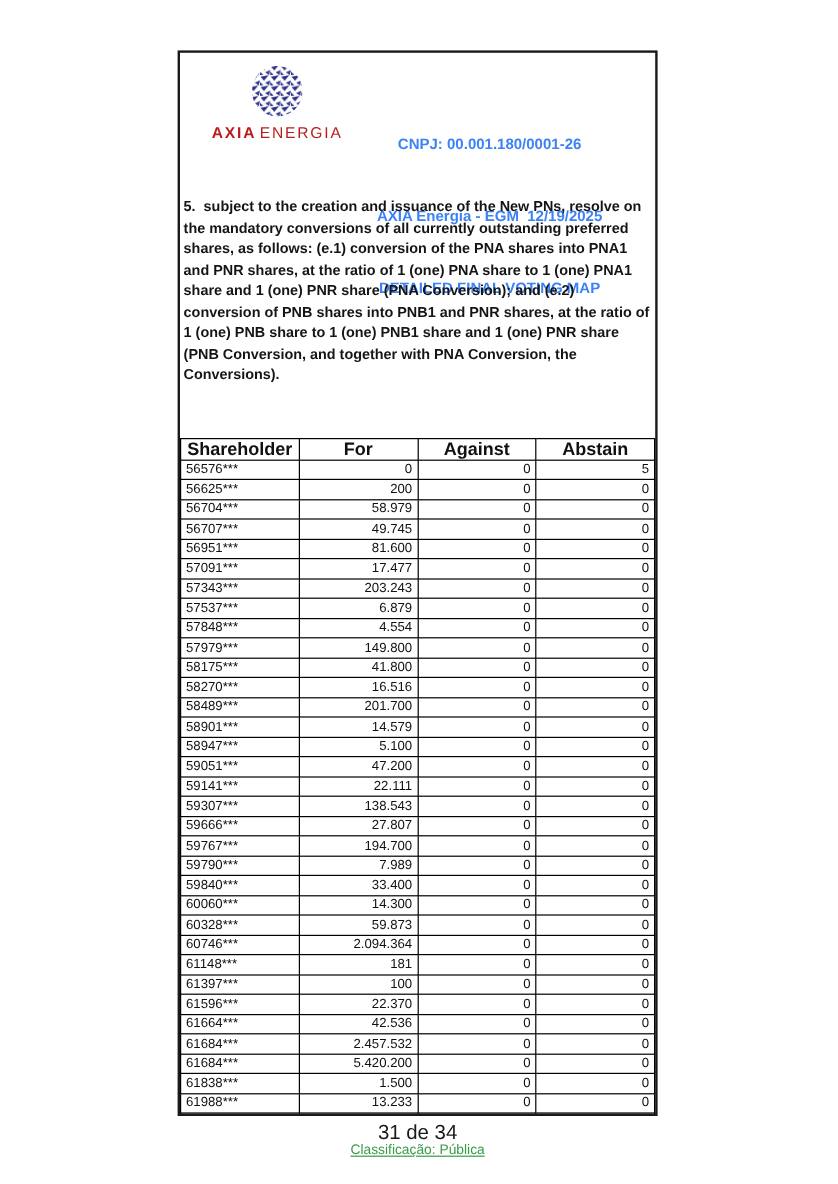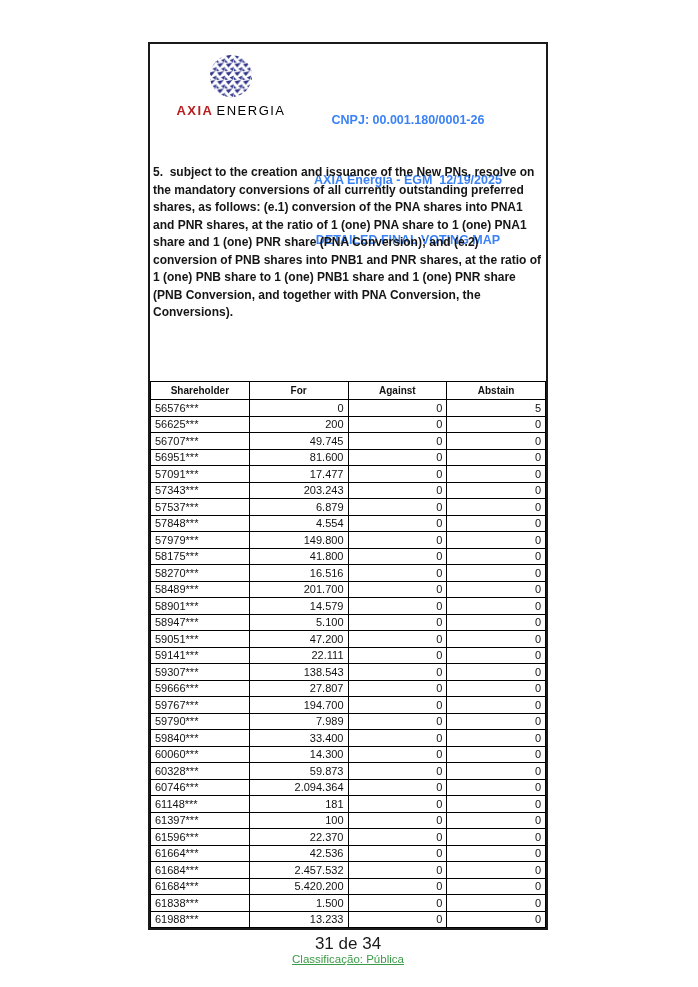--- a/index.html
+++ b/index.html
@@ -74,21 +74,21 @@
     width: 100%;
     border-collapse: collapse;
     table-layout: fixed;
   }
   .voting-table th, .voting-table td {
     border: 1.5px solid #000000;
     overflow: hidden;
   }
   .voting-table th {
     font-weight: bold;
-    font-size: 10px;
+    font-size: 15px;
     text-align: center;
     padding: 2px 3px;
     line-height: 13px;
   }
   .voting-table td {
     font-size: 11px;
     padding: 1.5px 4px;
     line-height: 12.5px;
     font-weight: normal;
   }
@@ -121,21 +121,21 @@
           <clipPath id="sphereClip">
               <circle cx="24" cy="23" r="22"></circle>
             </clipPath>
         </defs>
         <g clip-path="url(#sphereClip)">
           <rect width="48" height="48" fill="#ffffff"></rect>
           <rect width="48" height="48" fill="url(#triPat)"></rect>
         </g>
       </svg>
       <div class="logo-wordmark">
-        <span class="logo-word-bold" style="color: #b91c1c;">AXIA</span><span class="logo-word-light" style="color: #000000;">ENERGIA</span>
+        <span class="logo-word-bold" style="color: #b91c1c;">AXIA</span><span class="logo-word-light" style="color: #b91c1c;">ENERGIA</span>
       </div>
     </div>
     <div class="doc-titles">
       <div>CNPJ: 00.001.180/0001-26</div>
       <div>AXIA Energia - EGM  12/19/2025</div>
       <div>DETAILED FINAL VOTING MAP</div>
     </div>
   </div>
 
   <div class="agenda-text">5.  subject to the creation and issuance of the New PNs, resolve on the mandatory conversions of all currently outstanding preferred shares, as follows: (e.1) conversion of the PNA shares into PNA1 and PNR shares, at the ratio of 1 (one) PNA share to 1 (one) PNA1 share and 1 (one) PNR share (PNA Conversion); and (e.2) conversion of PNB shares into PNB1 and PNR shares, at the ratio of 1 (one) PNB share to 1 (one) PNB1 share and 1 (one) PNR share (PNB Conversion, and together with PNA Conversion, the Conversions).</div>
@@ -158,20 +158,26 @@
           <td class="cell-right">0</td>
           <td class="cell-right">5</td>
         </tr>
         <tr>
           <td class="cell-left">56625***</td>
           <td class="cell-right">200</td>
           <td class="cell-right">0</td>
           <td class="cell-right">0</td>
         </tr>
         <tr>
+          <td class="cell-left">56704***</td>
+          <td class="cell-right">58.979</td>
+          <td class="cell-right">0</td>
+          <td class="cell-right">0</td>
+        </tr>
+        <tr>
           <td class="cell-left">56707***</td>
           <td class="cell-right">49.745</td>
           <td class="cell-right">0</td>
           <td class="cell-right">0</td>
         </tr>
         <tr>
           <td class="cell-left">56951***</td>
           <td class="cell-right">81.600</td>
           <td class="cell-right">0</td>
           <td class="cell-right">0</td>

